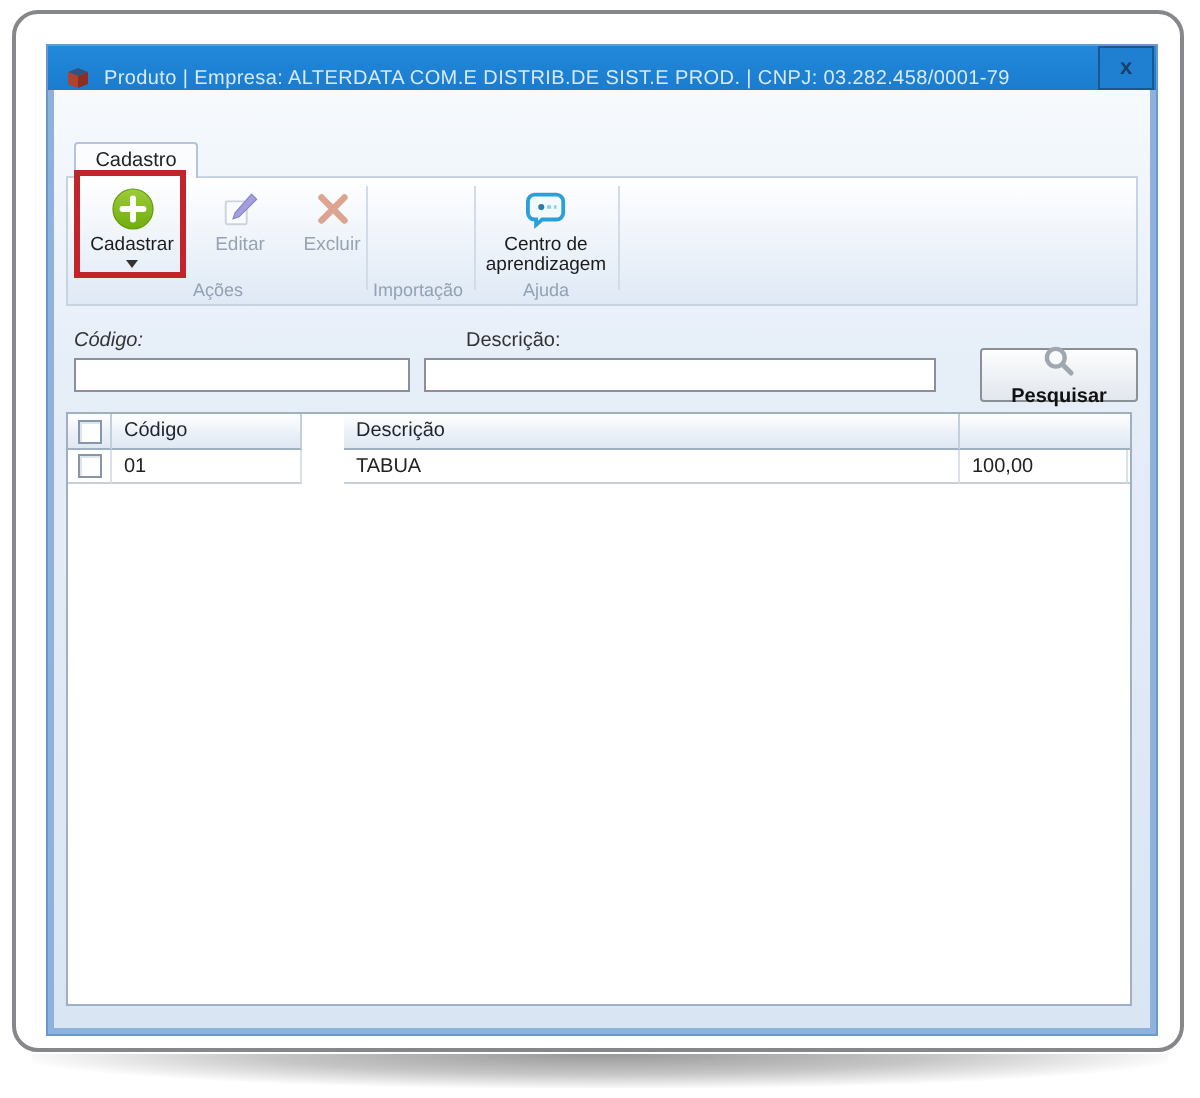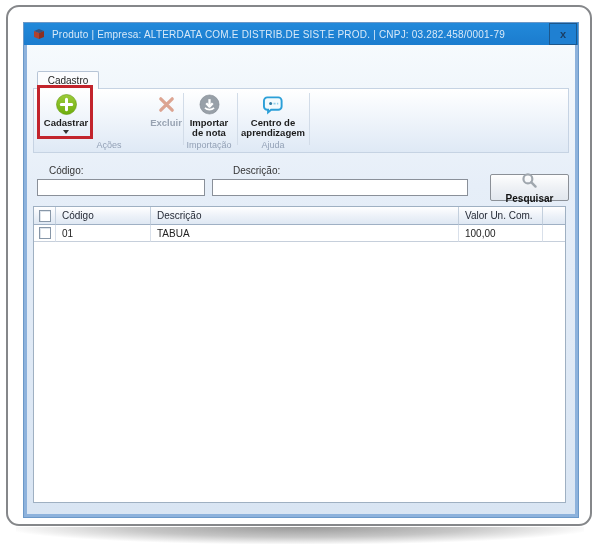--- a/index.html
+++ b/index.html
@@ -10,39 +10,39 @@
   
   .card{position:absolute;left:6px;top:5px;width:586px;height:521px;background:#fff;
         border:2px solid #85878a;border-radius:13px;}
   .floor-shadow{position:absolute;left:16px;top:527px;width:568px;height:17px;
         background:radial-gradient(ellipse at 50% 0,rgba(50,50,50,.5) 0%,rgba(50,50,50,.28) 42%,rgba(50,50,50,0) 74%);}
 
   
   .window{position:absolute;left:24px;top:23px;width:554px;height:494px;background:#8db2dc;
           box-shadow:0 0 0 1px #6b98c8;}
   .titlebar{position:absolute;left:0;top:0;width:554px;height:22px;
-            background:linear-gradient(#2289da,#1b7cce);display:flex;align-items:center;
+            background:linear-gradient(#2289da,#1b7cce);display:flex;align-items:flex-end;
             color:#d8e9f8;}
   .title-icon{margin-left:9px;width:12px;height:12px;flex:0 0 auto;}
   .title-text{margin-left:7px;letter-spacing:.2px;white-space:nowrap;overflow:hidden;}
   .close-btn{position:absolute;right:1px;top:0;width:28px;height:22px;background:#1f80d2;
              border:1px solid rgba(25,45,70,.5);display:flex;align-items:center;justify-content:center;
              color:#1b3f66;font-weight:bold;font-size:11px;cursor:default;}
 
   .client{position:absolute;left:3px;top:22px;width:548px;height:469px;
           background:linear-gradient(180deg,#f6fafd 0%,#e6eef8 30%,#d9e5f3 100%);}
 
   
   .tab{position:absolute;left:10px;top:26px;width:62px;height:18px;background:#fbfcfe;
        border:1px solid #b6c4d6;border-bottom:none;border-radius:2px 2px 0 0;z-index:3;
        display:flex;align-items:center;justify-content:center;color:#222;}
   .ribbon{position:absolute;left:6px;top:43px;width:536px;height:65px;
           background:linear-gradient(180deg,#ffffff 0%,#f0f5fb 45%,#dfe9f5 100%);
           border:1px solid #c6d3e3;z-index:2;}
-  .rb-btn{position:absolute;top:3px;height:50px;display:flex;flex-direction:column;align-items:center;font-weight:bold;}
+  .rb-btn{position:absolute;top:3px;height:50px;display:flex;flex-direction:column;align-items:center;}
   .rb-btn .ico{width:21px;height:21px;margin-top:2px;}
   .rb-label{margin-top:3px;font-size:9.5px;line-height:10px;text-align:center;color:#1c1c1c;}
   .rb-btn.disabled .rb-label{color:#98a3b2;}
   .rb-btn.disabled .ico{opacity:.8;}
   .drop-arrow{margin-top:2px;width:0;height:0;border-left:3px solid transparent;
               border-right:3px solid transparent;border-top:4px solid #333;}
   .rb-sep{position:absolute;top:4px;height:52px;width:1px;background:#d2dce8;}
   .rb-group{position:absolute;bottom:2px;font-size:9px;color:#93a1b6;text-align:center;}
   .highlight-red{position:absolute;left:10px;top:40px;width:56px;height:54px;
                  border:3px solid #c2242c;z-index:6;}
@@ -61,21 +61,21 @@
   .grid{position:absolute;left:6px;top:161px;width:533px;height:297px;background:#fff;
         border:1px solid #9fb0c2;overflow:hidden;}
   .g-head{display:flex;height:18px;}
   .th{background:linear-gradient(#ffffff,#ecf1f8 55%,#dfe8f3);border-right:1px solid #c3cfdd;
       border-bottom:1px solid #9fb0c4;display:flex;align-items:center;padding-left:6px;color:#1f2430;}
   .g-row{display:flex;height:17px;}
   .td{border-right:1px solid #d9e0ea;border-bottom:1px solid #c6cfdb;display:flex;align-items:center;
       padding-left:6px;color:#222;background:#fff;}
   .c-cb{width:22px;flex:0 0 auto;justify-content:center;padding-left:0;}
   .c-cod{width:95px;flex:0 0 auto;}
-  .c-desc{width:308px;flex:0 0 auto;}
+  .c-desc{width:308px;flex:0 0 auto;margin-left:21px;}
   .c-val{width:84px;flex:0 0 auto;}
   .c-fill{flex:1 1 auto;border-right:none;}
   .cb{width:12px;height:12px;background:#fff;border:1px solid #8897a8;
       box-shadow:inset 1px 1px 0 #dfe5ec;}
 </style>
 </head>
 <body>
 
 <div class="stage">
   <div class="card"></div>
@@ -111,44 +111,41 @@
               </linearGradient>
                 </defs>
               <circle cx="10.5" cy="10.5" r="10" fill="url(#gGreen)" stroke="#63990c" stroke-width="0.6"></circle>
               <path d="M10.5 5.3 v10.4 M5.3 10.5 h10.4" stroke="#fff" stroke-width="3" stroke-linecap="round"></path>
             </svg>
           </span>
           <span class="rb-label">Cadastrar</span>
           <span class="drop-arrow"></span>
         </div>
 
+        <div class="rb-btn disabled" style="left:64px;width:44px;">
+          <span class="ico">
+            <svg viewBox="0 0 22 22" width="21" height="21">
+              <rect x="3" y="7" width="11" height="12" rx="1" fill="#fbfcfd" stroke="#c2cad4"></rect>
+              <path d="M16.5 3.2 L19.2 5.9 L10 15.1 L6.8 16.2 L7.9 13 Z" fill="#8f88d8" stroke="#6f68b8" stroke-width="0.6"></path>
+            </svg>
+          </span>
+          <span class="rb-label">Editar</span>
+        </div>
 
         <div class="rb-btn disabled" style="left:110px;width:44px;">
           <span class="ico">
             <svg viewBox="0 0 22 22" width="21" height="21">
               <path d="M5 5 L17 17 M17 5 L5 17" stroke="#d68f77" stroke-width="3.4" stroke-linecap="round"></path>
             </svg>
           </span>
           <span class="rb-label">Excluir</span>
         </div>
 
         <div class="rb-sep" style="left:149px;"></div>
 
-        <div class="rb-btn" style="left:151px;width:48px;">
-          <span class="ico">
-            <svg viewBox="0 0 22 22" width="21" height="21">
-              <circle cx="11" cy="11" r="10" fill="#98a0a8" stroke="#7c848c" stroke-width="0.6"></circle>
-              <path d="M11 5.4 V12" stroke="#fff" stroke-width="2.4"></path>
-              <path d="M7.6 9.6 L11 13.2 L14.4 9.6" fill="none" stroke="#fff" stroke-width="2.4" stroke-linejoin="round"></path>
-              <path d="M6.2 14.6 a6.2 4.8 0 0 0 9.6 0" fill="none" stroke="#fff" stroke-width="1.7"></path>
-            </svg>
-          </span>
-          <span class="rb-label">Importar</span>
-          <span class="rb-label" style="margin-top:0;">de nota</span>
-        </div>
 
         <div class="rb-sep" style="left:203px;"></div>
 
         <div class="rb-btn" style="left:205px;width:68px;">
           <span class="ico">
             <svg viewBox="0 0 22 22" width="21" height="21">
               <path d="M6 3.5 h10 a3.5 3.5 0 0 1 3.5 3.5 v6 a3.5 3.5 0 0 1 -3.5 3.5 h-7.5 l-3.2 2.8 v-2.8 h-0.8 a3.5 3.5 0 0 1 -3.5 -3.5 v-6 a3.5 3.5 0 0 1 3.5 -3.5 z" fill="#f2fafd" stroke="#2b9fd8" stroke-width="2"></path>
               <circle cx="8" cy="10" r="1.6" fill="#2f7ca3"></circle>
               <path d="M11 10 h5" stroke="#8fd0ec" stroke-width="1.8" stroke-dasharray="2.2 1.4"></path>
             </svg>
@@ -159,42 +156,41 @@
 
         <div class="rb-sep" style="left:275px;"></div>
 
         <div class="rb-group" style="left:8px;width:134px;">Ações</div>
         <div class="rb-group" style="left:151px;width:48px;">Importação</div>
         <div class="rb-group" style="left:205px;width:68px;">Ajuda</div>
       </div>
 
       <div class="highlight-red"></div>
 
-      <span class="fld-label" style="left:22px;">Código:</span>
+      <span class="fld-label" style="left:10px;font-style:italic;">Código:</span>
       <span class="fld-label" style="left:186px;padding-left:20px;">Descrição:</span>
       <input class="txt" style="left: 10px; width: 168px;" value="">
       <input class="txt" style="left: 185px; width: 256px;" value="">
       <div class="btn-search">
         <span style="display:flex;">
           <svg viewBox="0 0 18 18" width="17" height="17">
             <circle cx="7.3" cy="7.3" r="4.7" fill="none" stroke="#a0a7ae" stroke-width="2.3"></circle>
             <path d="M11 11 L15.4 15.4" stroke="#a0a7ae" stroke-width="2.6" stroke-linecap="round"></path>
           </svg>
         </span>
         <span>Pesquisar</span>
       </div>
 
       <div class="grid">
         <div class="g-head">
           <div class="th c-cb">
             <span class="cb"></span>
           </div>
           <div class="th c-cod">Código</div>
           <div class="th c-desc">Descrição</div>
-          <div class="th c-val">Valor Un. Com.</div>
           <div class="th c-fill"></div>
         </div>
         <div class="g-row">
           <div class="td c-cb">
             <span class="cb"></span>
           </div>
           <div class="td c-cod">01</div>
           <div class="td c-desc">TABUA</div>
           <div class="td c-val">100,00</div>
           <div class="td c-fill"></div>

